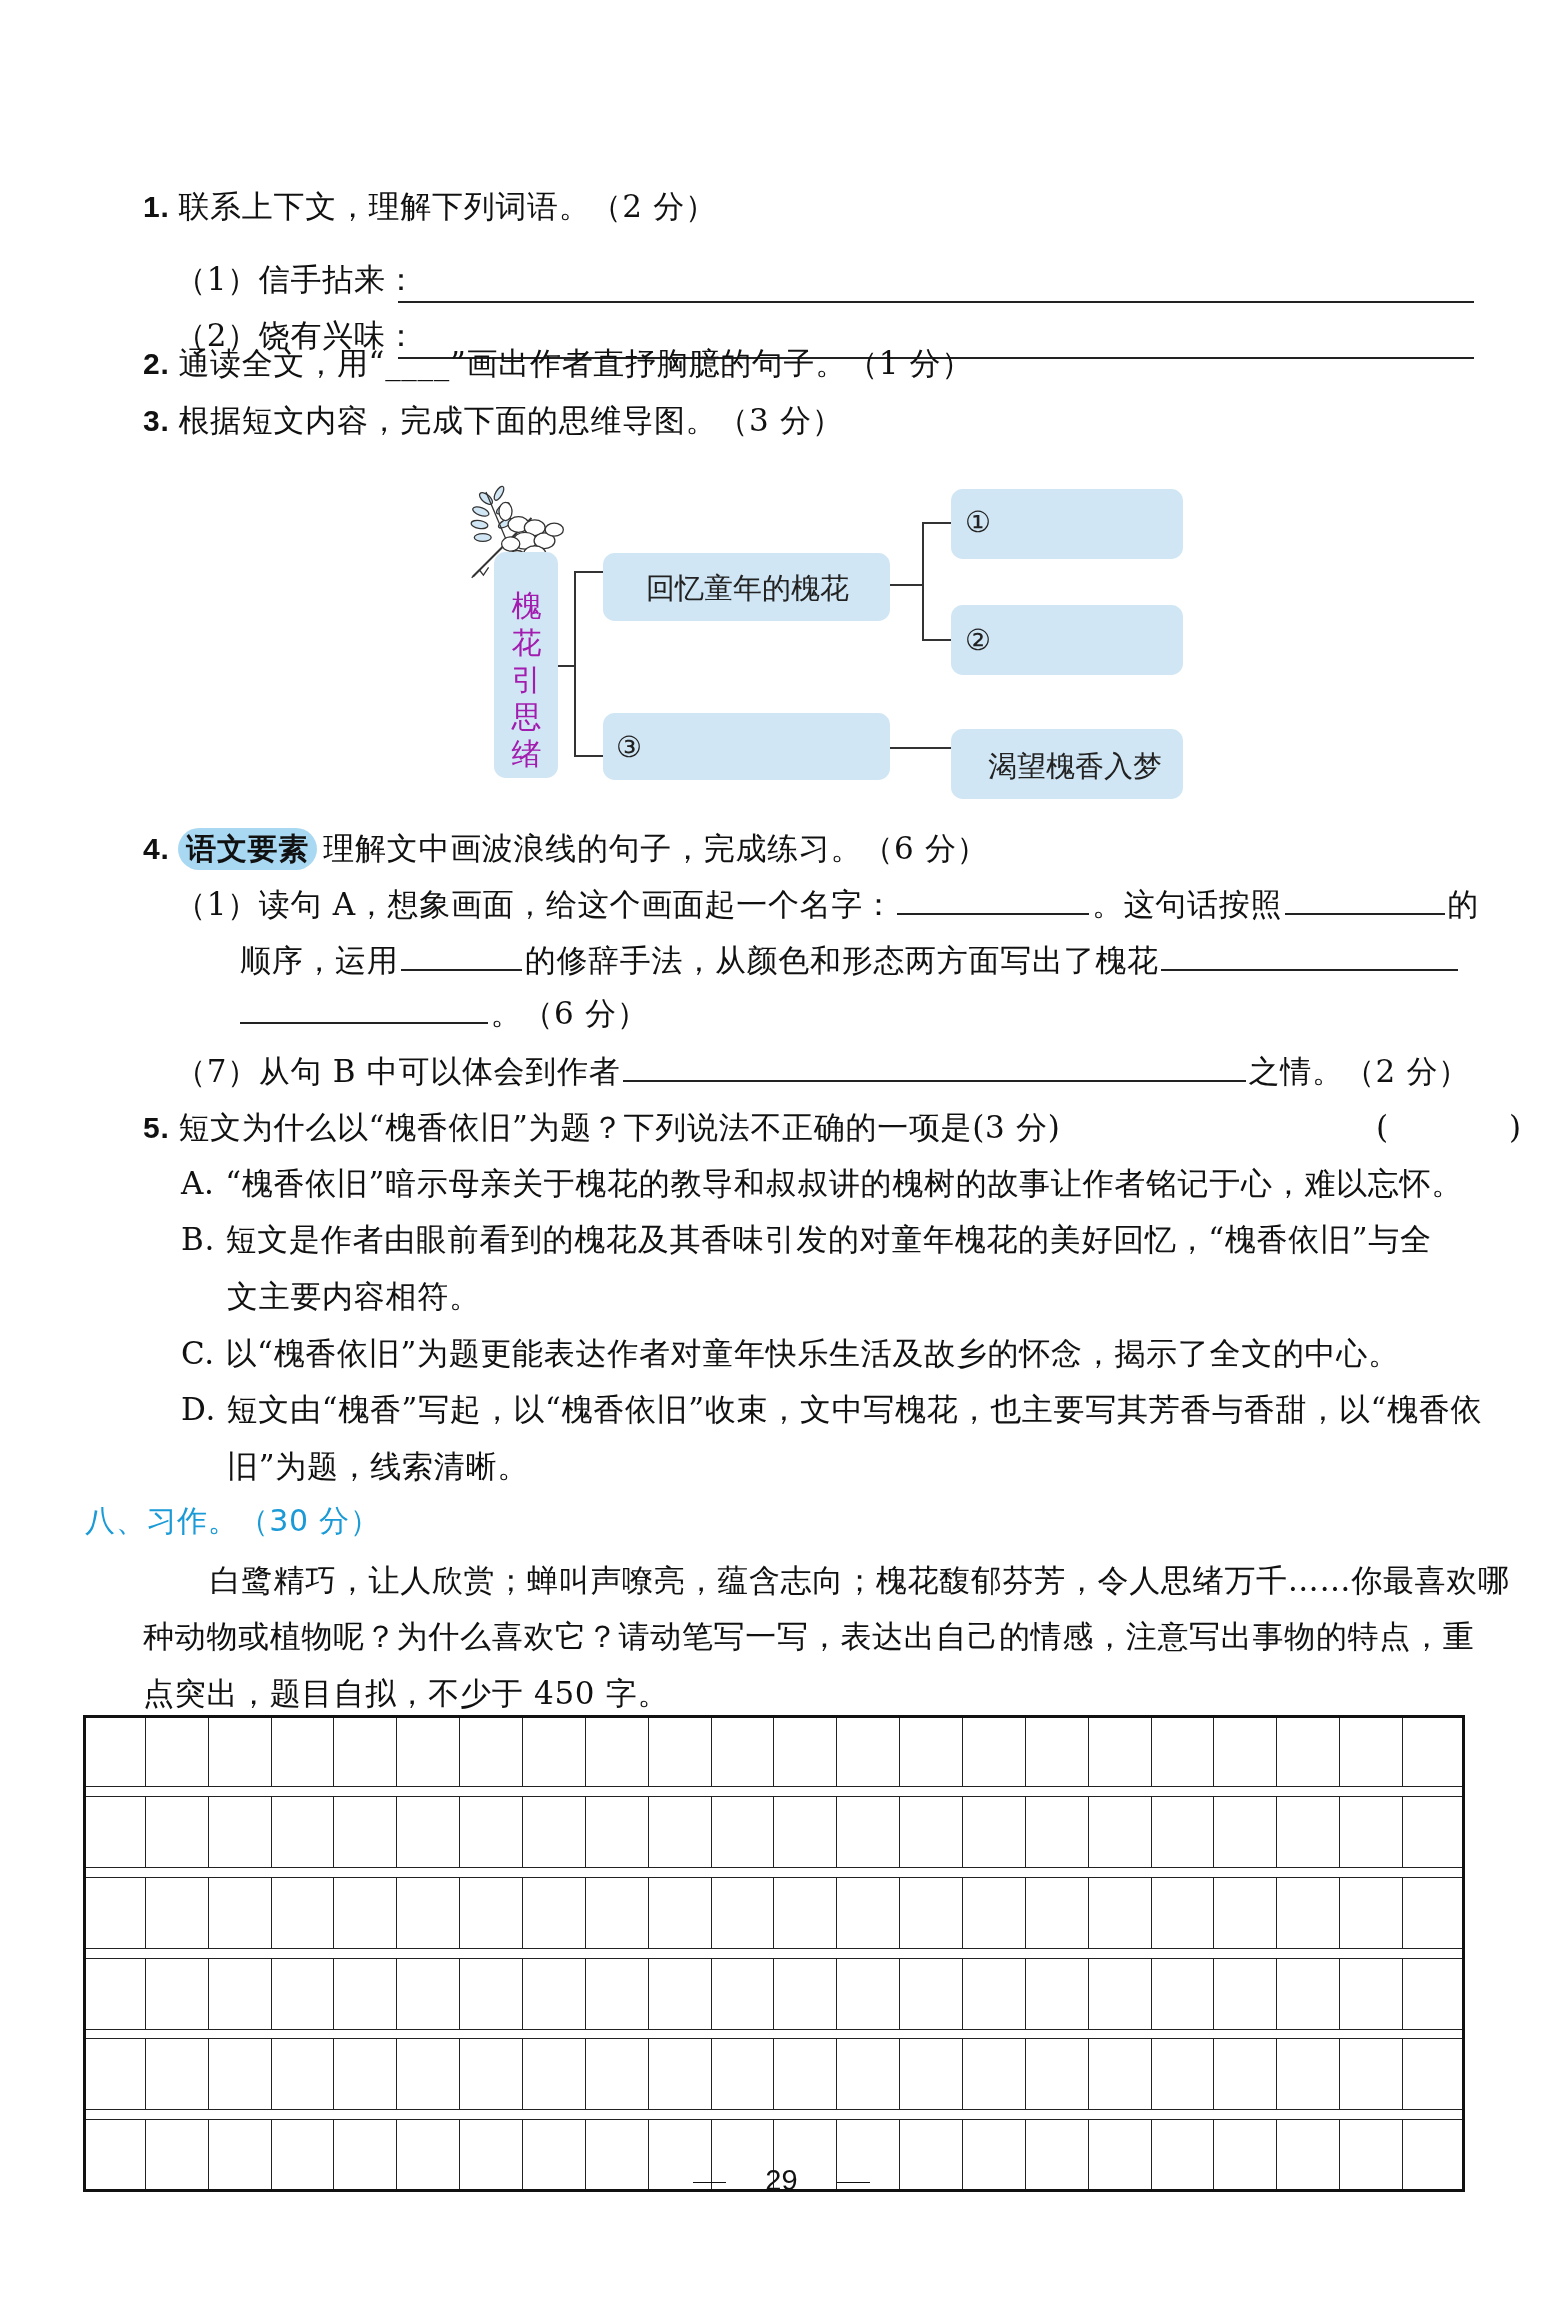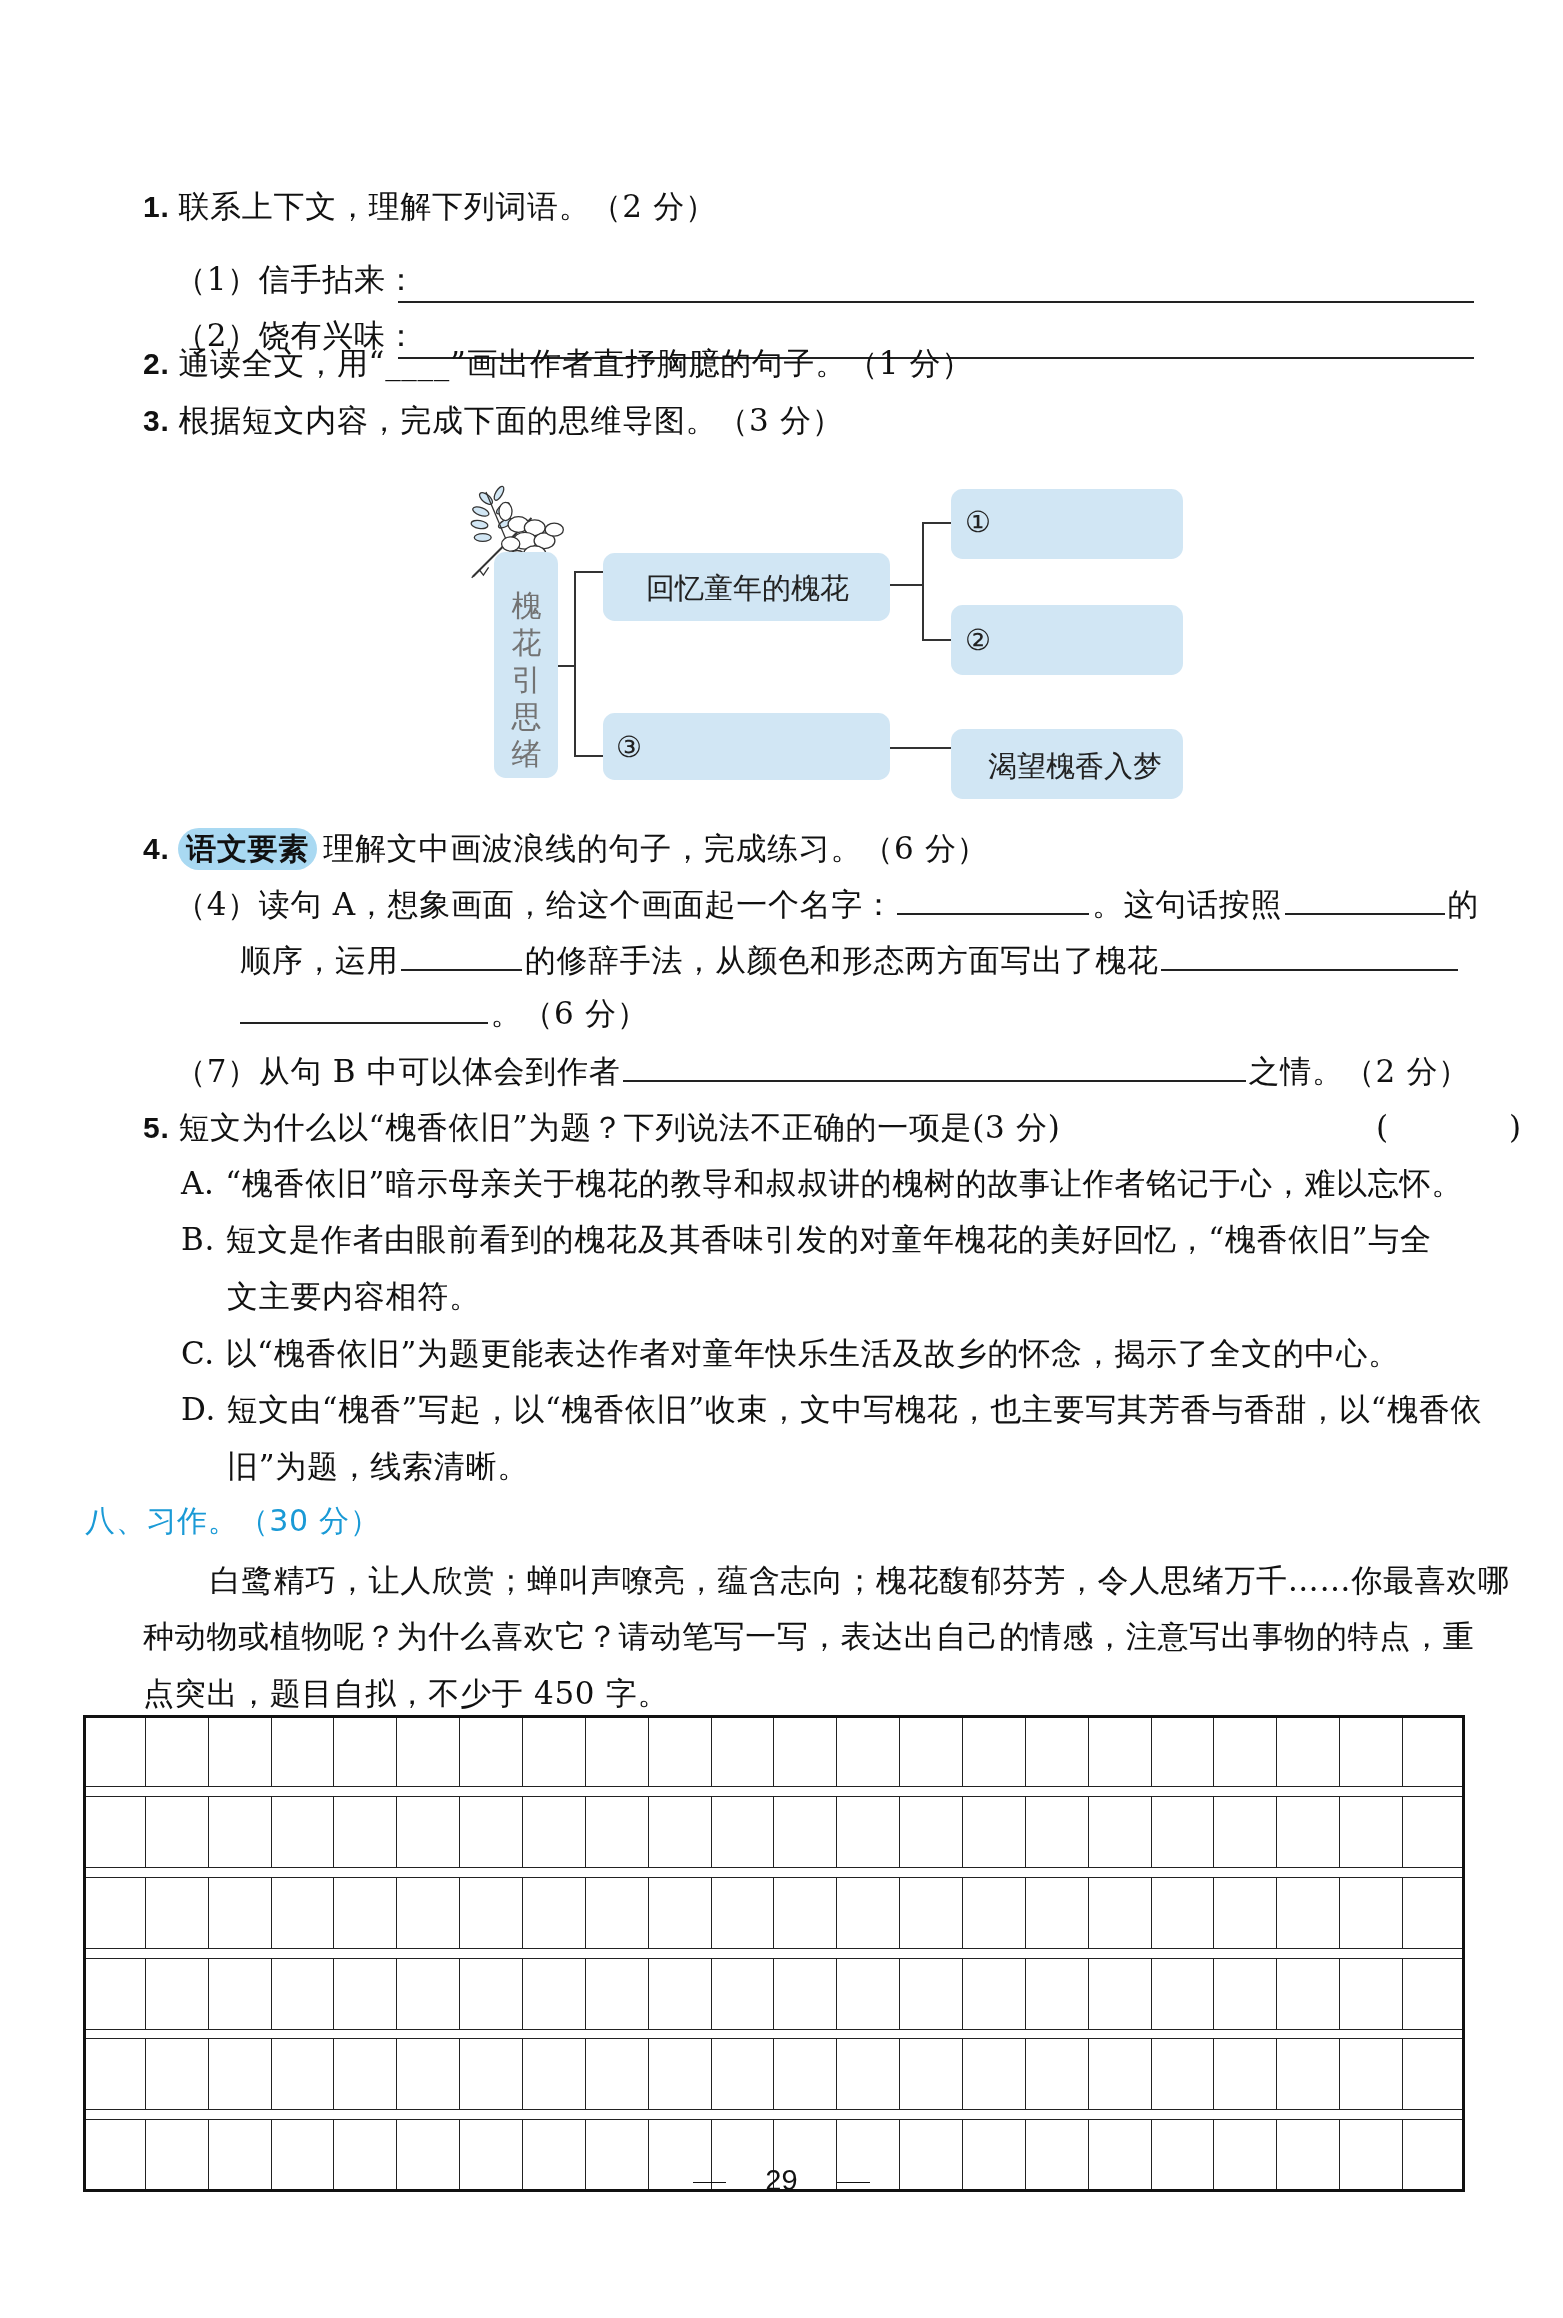--- a/index.html
+++ b/index.html
@@ -28,21 +28,21 @@
     font-weight: bold; font-size: 30px; line-height: 42px; margin-right: 6.5px;
   }
   .heading {
     font-family: "DejaVu Sans", "Liberation Sans", sans-serif; color: #1a9ad6;
     font-size: 30px;
   }
   
   .mm-box { position: absolute; background: #d1e6f4; border-radius: 11.7px; }
   .mm-text { position: absolute; font-size: 29px; color: #222; white-space: nowrap; }
   .mm-vert {
-    position: absolute; font-size: 30px; line-height: 37px; color: #737373;
+    position: absolute; font-size: 30px; line-height: 37px; color: #a21caf;
     width: 37px; text-align: center; word-break: break-all;
   }
   .conn { position: absolute; background: #333; }
   
   .grid { position: absolute; left: 83px; top: 1715px; width: 1382px; }
   .grow {
     position: absolute; left: 0; width: 1382px; height: 72px;
     border-top: 1.3px solid #222; border-bottom: 1.3px solid #222; box-sizing: border-box;
     display: flex;
   }
@@ -129,21 +129,21 @@
   <div class="conn" style="left:890px; top:747px; width:62px; height:2px;"></div>
 
   <div class="mm-box" style="left:951px; top:729px; width:232px; height:70px;"></div>
   <div class="mm-text" style="left:988px; top:747px;">渴望槐香入梦</div>
 </div>
 
 <div class="line" style="left:143px; top:827px;">
   <span class="qnum">4.</span><span class="badge">语文要素</span><span>理解文中画波浪线的句子，完成练习。（6 分）</span>
 </div>
 <div class="line" style="left:175px; top:882px;">
-  <span>（4）读句 A，想象画面，给这个画面起一个名字：</span><span class="blank" style="width:192px;"></span><span>。这句话按照</span><span class="blank" style="width:160px;"></span><span>的</span>
+  <span>（1）读句 A，想象画面，给这个画面起一个名字：</span><span class="blank" style="width:192px;"></span><span>。这句话按照</span><span class="blank" style="width:160px;"></span><span>的</span>
 </div>
 <div class="line" style="left:240px; top:938px;">
   <span>顺序，运用</span><span class="blank" style="width:121px;"></span><span>的修辞手法，从颜色和形态两方面写出了槐花</span><span class="blank" style="width:297px;"></span>
 </div>
 <div class="line" style="left:240px; top:991px;">
   <span class="blank" style="width:248px; margin-left:0;"></span><span>。（6 分）</span>
 </div>
 <div class="line" style="left:175px; top:1049px;">
   <span>（7）从句 B 中可以体会到作者</span><span class="blank" style="width:623px;"></span><span>之情。（2 分）</span>
 </div>

